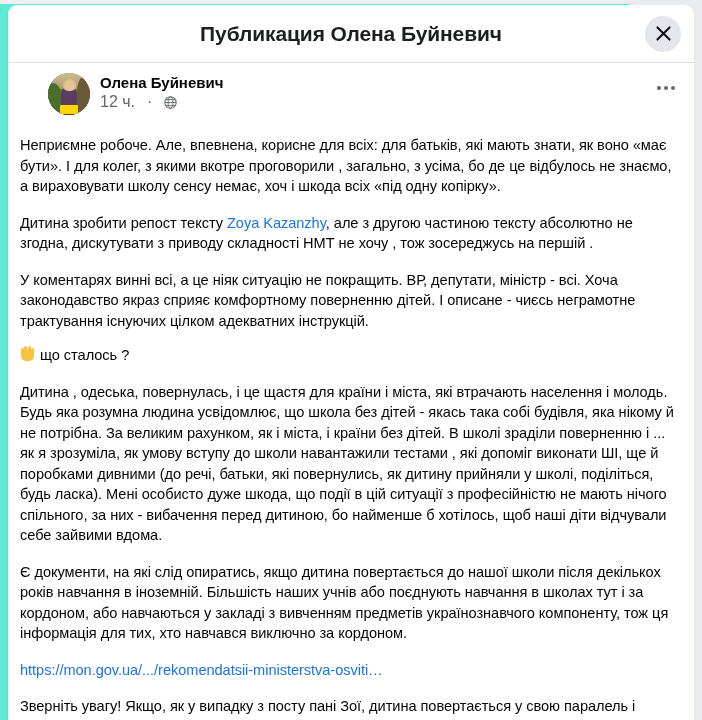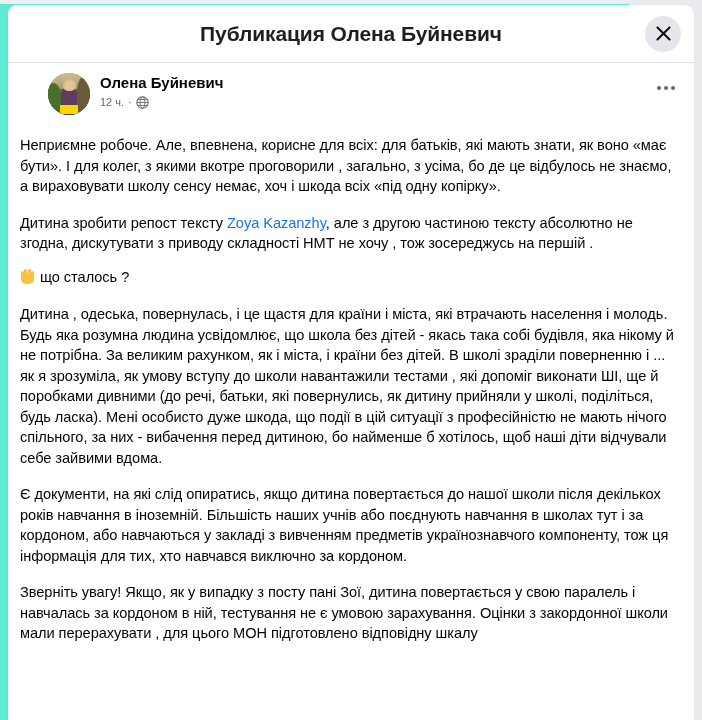--- a/index.html
+++ b/index.html
@@ -98,24 +98,25 @@
   .post-meta { margin-left: 10px; display:flex; flex-direction:column; justify-content:center; }
   .author-name {
     font-size: 15px;
     font-weight: 600;
     color: #050505;
     line-height: 19px;
     cursor: pointer;
   }
   .sub-line {
     display: flex; align-items: center;
-    font-size: 11px;
+    font-size: 16px;
     color: #65676b;
     line-height: 16px;
     margin-top: 2px;
+    gap: 8px;
   }
   .sub-line .dot { margin: 0 4px; }
   .globe-icon { display:inline-flex; align-items:center; }
 
   .more-btn {
     position: absolute;
     right: 12px; top: 50%;
     transform: translateY(-50%);
     width: 32px; height: 32px;
     display:flex; align-items:center; justify-content:center;
@@ -138,21 +139,21 @@
     letter-spacing: -0.05px;
   }
   .para { margin: 16px 0 13px 0; }
   .para:last-child { margin-bottom: 0; }
   a.link, .link {
     color: #1b74e4;
     text-decoration: none;
     cursor: pointer;
     word-break: break-word;
   }
-  .emoji-line { display: flex; align-items: flex-start; margin: 0 0 13px 0; }
+  .emoji-line { display: flex; align-items: center; margin: 0 0 13px 0; }
   .emoji { flex: 0 0 auto; margin-right: 5px; position: relative; top: 1px; }
 
   
   .hand {
     width: 15px; height: 16px;
     position: relative;
     display: inline-block;
   }
   .hand .palm {
     position:absolute; left:1px; bottom:0; width:13px; height:11px;
@@ -241,36 +242,40 @@
     </div>
 
     <div class="post-body">
 
       <p class="para">Неприємне робоче. Але, впевнена, корисне для всіх: для батьків, які мають знати, як воно «має бути». І для колег, з якими вкотре проговорили , загально, з усіма, бо де це відбулось не знаємо, а вираховувати школу сенсу немає, хоч і шкода всіх «під одну копірку».</p>
 
       <p class="para">
         <span>Дитина зробити репост тексту </span><a class="link">Zoya Kazanzhy</a><span>, але з другою частиною тексту абсолютно не згодна, дискутувати з приводу складності НМТ не хочу , тож зосереджусь на першій .</span>
       </p>
 
+      <p class="para">У коментарях винні всі, а це ніяк ситуацію не покращить. ВР, депутати, міністр - всі. Хоча законодавство якраз сприяє комфортному поверненню дітей. І описане - чиєсь неграмотне трактування існуючих цілком адекватних інструкцій.</p>
 
       <div class="emoji-line">
         <span class="emoji">
           <span class="hand">
             <span class="f1"></span><span class="f2"></span><span class="f3"></span><span class="f4"></span>
             <span class="palm"></span>
           </span>
         </span>
         <span>що сталось ?</span>
       </div>
 
       <p class="para">Дитина , одеська, повернулась,  і це щастя для країни і міста, які втрачають населення і молодь. Будь яка розумна людина усвідомлює, що школа без дітей - якась така собі будівля, яка нікому й не потрібна. За великим рахунком, як і міста, і країни без дітей. В школі зраділи поверненню і ... як я зрозуміла, як умову вступу до школи навантажили тестами , які допоміг виконати ШІ, ще й поробками дивними (до речі, батьки, які повернулись, як дитину прийняли у школі, поділіться, будь ласка).  Мені особисто дуже шкода, що події в цій ситуації з професійністю не мають нічого спільного, за них - вибачення перед дитиною, бо найменше б хотілось, щоб наші діти відчували себе зайвими вдома.</p>
 
 
       <p class="para">Є документи, на які слід опиратись, якщо дитина повертається до нашої школи після декількох років навчання в іноземній. Більшість наших учнів або поєднують навчання в школах тут і за кордоном, або навчаються у закладі з вивченням предметів українознавчого компоненту, тож ця інформація для тих, хто навчався  виключно за кордоном.</p>
 
+      <p class="para">
+        <a class="link">https://mon.gov.ua/.../rekomendatsii-ministerstva-osviti…</a>
+      </p>
 
       <p class="para">
         <span>Зверніть увагу! Якщо, як у випадку з посту пані Зої, дитина повертається у свою паралель і навчалась за кордоном  в ній, тестування не є умовою зарахування. Оцінки з закордонної школи мали перерахувати , для цього МОН підготовлено відповідну шкалу </span>
       </p>
 
     </div>
   </div>
 </div>
 
 </body></html>

